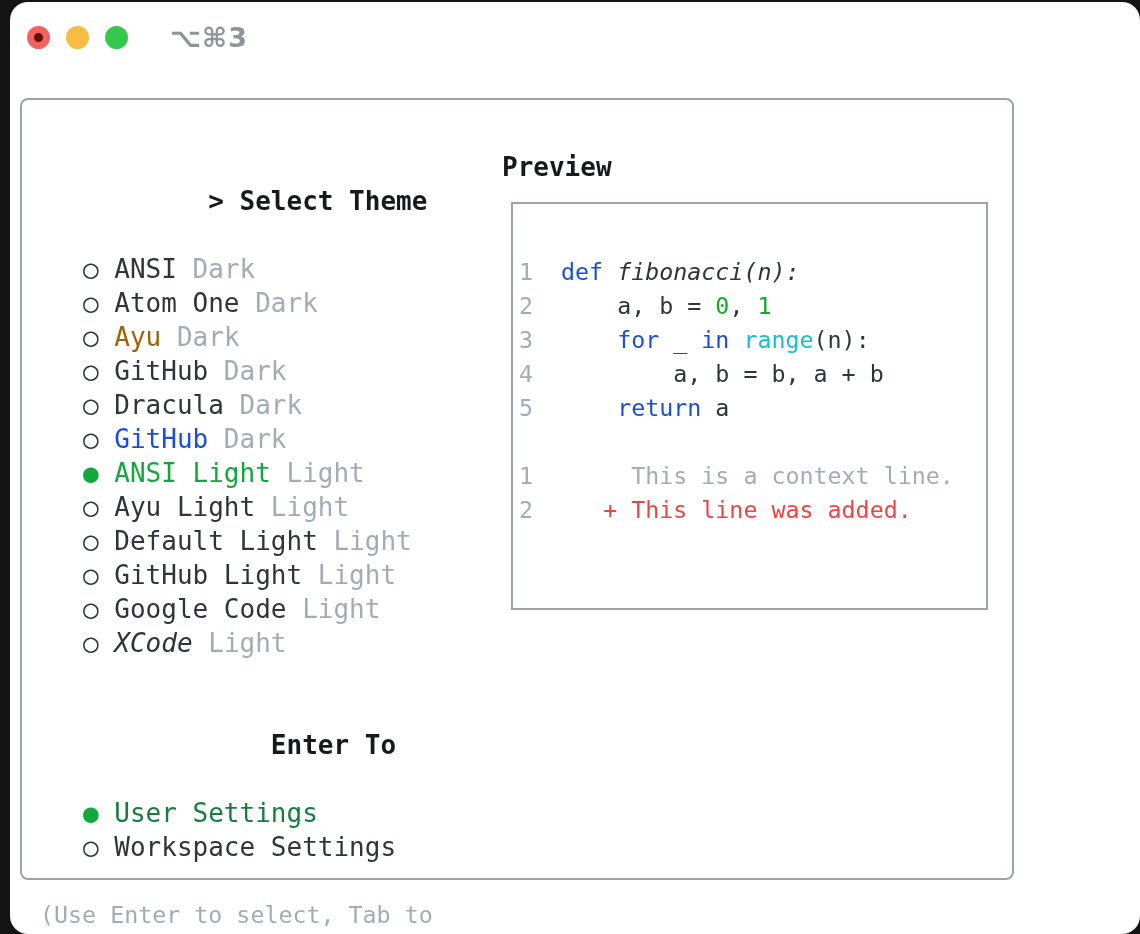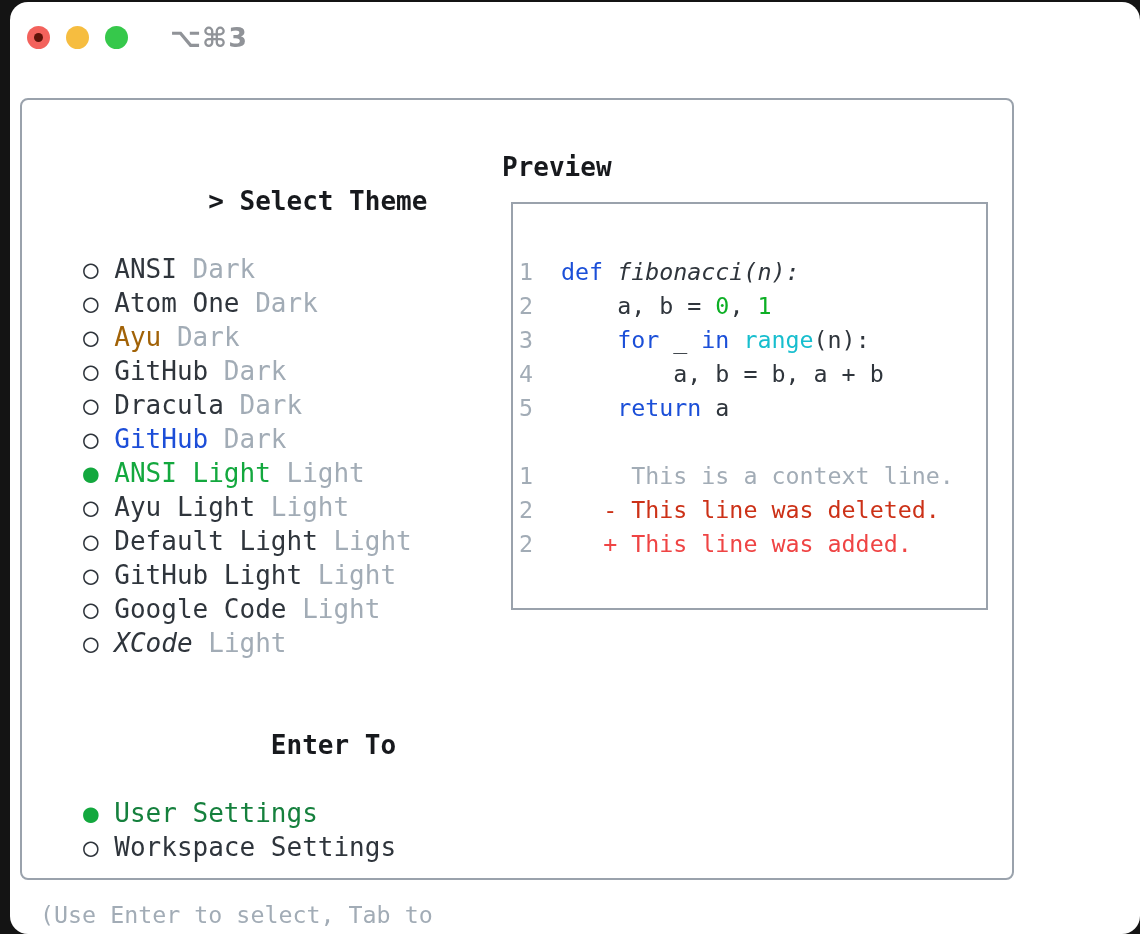--- a/index.html
+++ b/index.html
@@ -95,19 +95,18 @@
     <div class="rightcol">
       <div class="preview-title" style="color: rgb(23, 25, 29);">Preview</div>
       <div class="preview-box" id="preview-box">
           <div class="cline"><span class="ln" style="color: rgb(162, 172, 182);">1</span><span class="ctext"><span style="color: rgb(27, 79, 216);">def</span><span style="color: rgb(47, 53, 60); font-style: italic;"> fibonacci(n):</span></span></div>
           <div class="cline"><span class="ln" style="color: rgb(162, 172, 182);">2</span><span class="ctext"><span style="color: rgb(47, 53, 60);">    a, b = </span><span style="color: rgb(13, 175, 37);">0</span><span style="color: rgb(47, 53, 60);">, </span><span style="color: rgb(13, 175, 37);">1</span></span></div>
           <div class="cline"><span class="ln" style="color: rgb(162, 172, 182);">3</span><span class="ctext"><span style="color: rgb(47, 53, 60);">    </span><span style="color: rgb(27, 79, 216);">for</span><span style="color: rgb(47, 53, 60);"> _ </span><span style="color: rgb(27, 79, 216);">in</span><span style="color: rgb(47, 53, 60);"> </span><span style="color: rgb(23, 190, 206);">range</span><span style="color: rgb(47, 53, 60);">(n):</span></span></div>
           <div class="cline"><span class="ln" style="color: rgb(162, 172, 182);">4</span><span class="ctext"><span style="color: rgb(47, 53, 60);">        a, b = b, a + b</span></span></div>
           <div class="cline"><span class="ln" style="color: rgb(162, 172, 182);">5</span><span class="ctext"><span style="color: rgb(47, 53, 60);">    </span><span style="color: rgb(27, 79, 216);">return</span><span style="color: rgb(47, 53, 60);"> a</span></span></div>
           <div class="cline"><span class="ln" style="color: rgb(162, 172, 182);"></span><span class="ctext"></span></div>
           <div class="cline"><span class="ln" style="color: rgb(162, 172, 182);">1</span><span class="ctext"><span style="color: rgb(162, 172, 182);">     This is a context line.</span></span></div>
-          <div class="cline"><span class="ln" style="color: rgb(162, 172, 182);">2</span><span class="ctext"><span style="color: rgb(204, 49, 23);">   - This line was deleted.</span></span></div>
           <div class="cline"><span class="ln" style="color: rgb(162, 172, 182);">2</span><span class="ctext"><span style="color: #ef4444;">   + This line was added.</span></span></div>
         </div>
     </div>
 
   </div>
 </div>
 
 </body></html>

